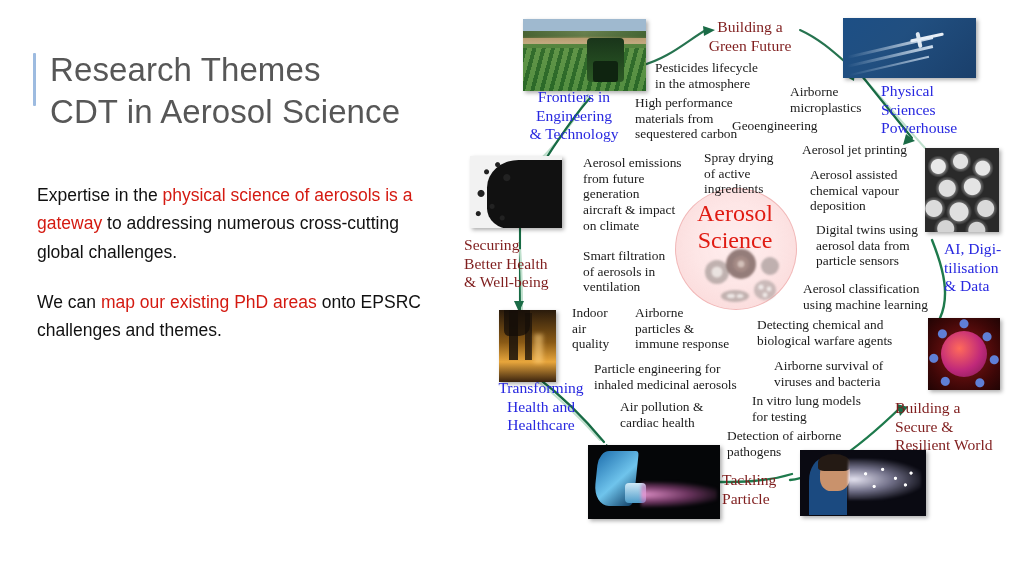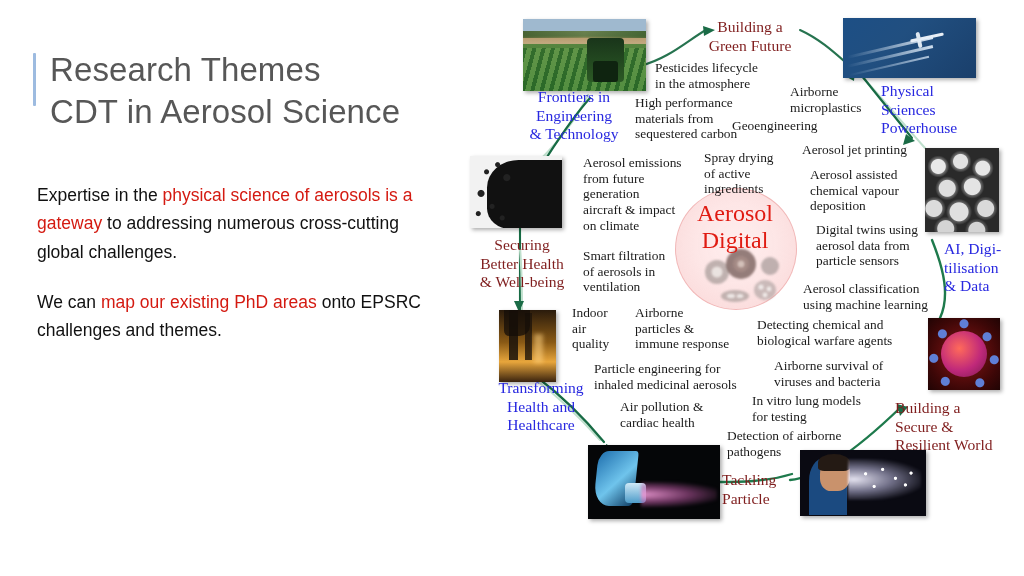--- a/index.html
+++ b/index.html
@@ -224,41 +224,41 @@
         <circle cx="86" cy="99" r="2.6" fill="#efe9e7"></circle>
         <circle cx="94" cy="101" r="2.4" fill="#efe9e7"></circle>
         <circle cx="90" cy="107" r="2.4" fill="#efe9e7"></circle>
         <ellipse cx="60" cy="108" rx="14" ry="6" fill="#9e9592" opacity=".62"></ellipse>
         <ellipse cx="56" cy="108" rx="4" ry="2.2" fill="#ece6e4"></ellipse>
         <ellipse cx="65" cy="108" rx="3.4" ry="2" fill="#ece6e4"></ellipse>
       </g>
     </svg>
     <div class="bubble-label">
       <div>Aerosol</div>
-      <div>Digital</div>
+      <div>Science</div>
     </div>
 
     <div class="theme blue" style="left:521px;top:88px;width:106px;text-align:center;">
       <div>Frontiers in</div>
       <div>Engineering</div>
       <div>&amp; Technology</div>
     </div>
 
     <div class="theme green" style="left:695px;top:18px;width:110px;text-align:center;">
       <div>Building a</div>
       <div>Green Future</div>
     </div>
 
     <div class="theme blue" style="left:881px;top:82px;width:112px;text-align:left;">
       <div>Physical</div>
       <div>Sciences</div>
       <div>Powerhouse</div>
     </div>
 
-    <div class="theme green" style="left:464px;top:236px;width:116px;text-align:center;">
+    <div class="theme green" style="left:464px;top:236px;width:116px;">
       <div>Securing</div>
       <div>Better Health</div>
       <div>&amp; Well-being</div>
     </div>
 
     <div class="theme blue" style="left:944px;top:240px;width:80px;text-align:left;">
       <div>AI, Digi-</div>
       <div>tilisation</div>
       <div>&amp; Data</div>
     </div>

